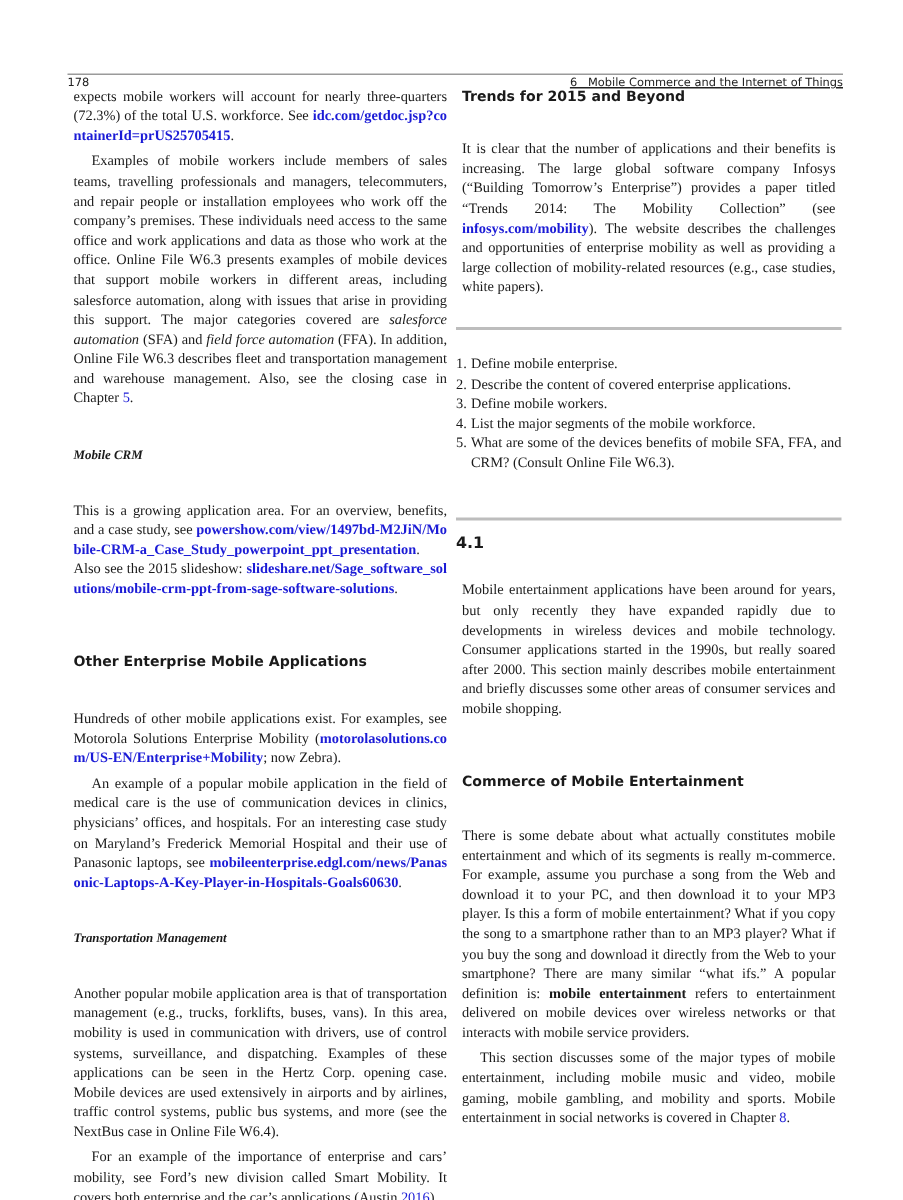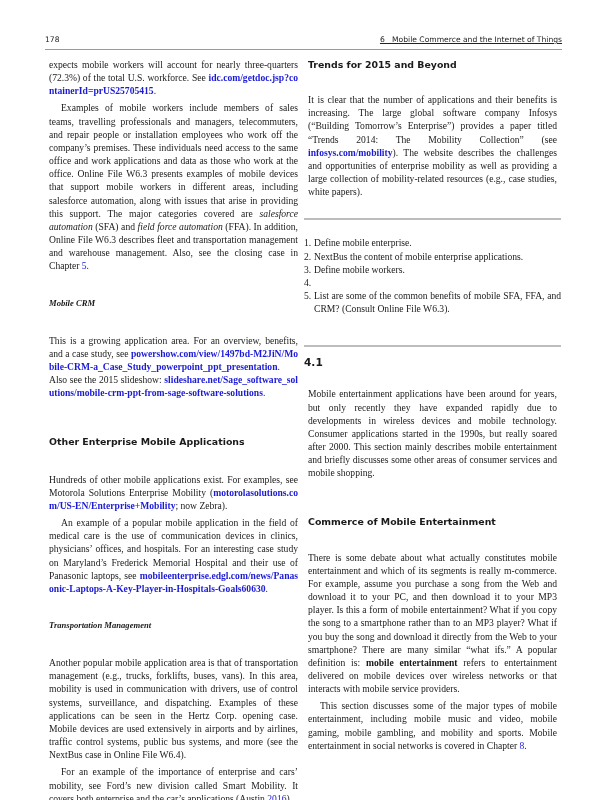--- a/index.html
+++ b/index.html
@@ -1,18 +1,18 @@
 <!DOCTYPE html>
 <html><head>
 <meta charset="utf-8">
 <style>
   html, body { margin: 0; padding: 0; background: #ffffff; }
   body { width: 602px; height: 800px; position: relative; overflow: hidden; }
   .page { position: absolute; left: 0; top: 0; width: 602px; height: 800px; background: #fff; }
-  .running-head { position: absolute; left: 45px; top: 35px; width: 517px; height: 14px;
+  .running-head { position: absolute; left: 45px; top: 50px; width: 517px; height: 14px;
     font-family: "DejaVu Sans", sans-serif; font-size: 7.6px; color: #222; }
   .running-head .pno { position: absolute; left: 0; top: 0; }
   .running-head .chap { position: absolute; right: 0; top: 0; text-decoration: underline; }
   .head-rule { position: absolute; left: 45px; top: 49px; width: 517px; height: 1px; background: #9a9a9a; }
 
   .col { position: absolute; top: 54px; width: 257px;
     font-family: "Liberation Serif", serif; font-size: 9.6px; line-height: 13.15px; color: #1a1a1a; }
   .col-left { left: 45px; }
   .col-right { left: 304px; }
   .col p { margin: 4px; text-align: justify; }
@@ -75,32 +75,33 @@
     <div class="sec-rule"></div>
     <div style="height:6px"></div>
     <div style="height:10px"></div>
     <ol class="rq">
       <li>
           <span class="n">1.</span>
           <span>Define mobile enterprise.</span>
         </li>
       <li>
           <span class="n">2.</span>
-          <span>NextBus the content of mobile enterprise applications.</span>
+          <span>Describe the content of covered enterprise applications.</span>
         </li>
       <li>
           <span class="n">3.</span>
           <span>Define mobile workers.</span>
         </li>
       <li>
           <span class="n">4.</span>
+          <span>List the major segments of the mobile workforce.</span>
         </li>
       <li>
           <span class="n">5.</span>
-          <span style="text-align:justify">List are some of the common benefits of mobile SFA, FFA, and CRM? (Consult Online File W6.3).</span>
+          <span style="text-align:justify">What are some of the devices benefits of mobile SFA, FFA, and CRM? (Consult Online File W6.3).</span>
         </li>
     </ol>
 
     <div style="height:30px"></div>
     <div class="sec-rule"></div>
     <div style="height:8px"></div>
     <div class="sec-title-big">
       <span class="num">4.1</span>
     </div>
     <div style="height:14px"></div>

